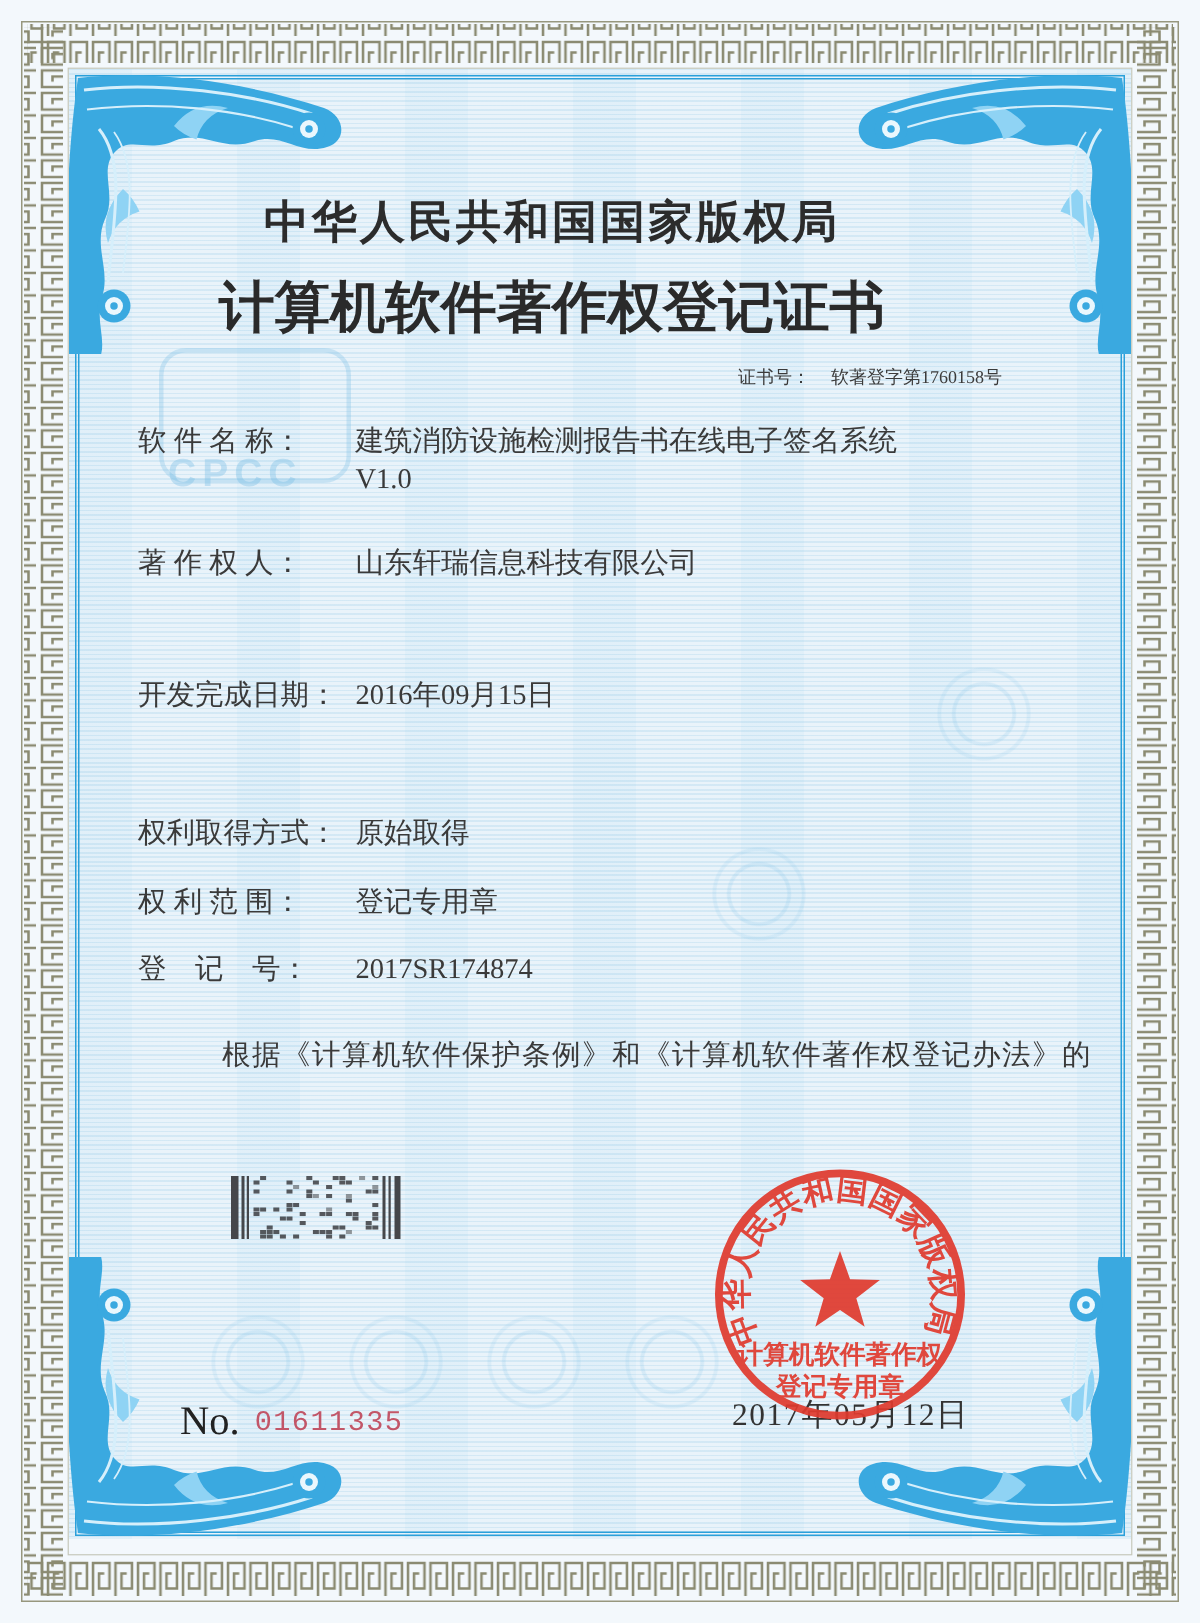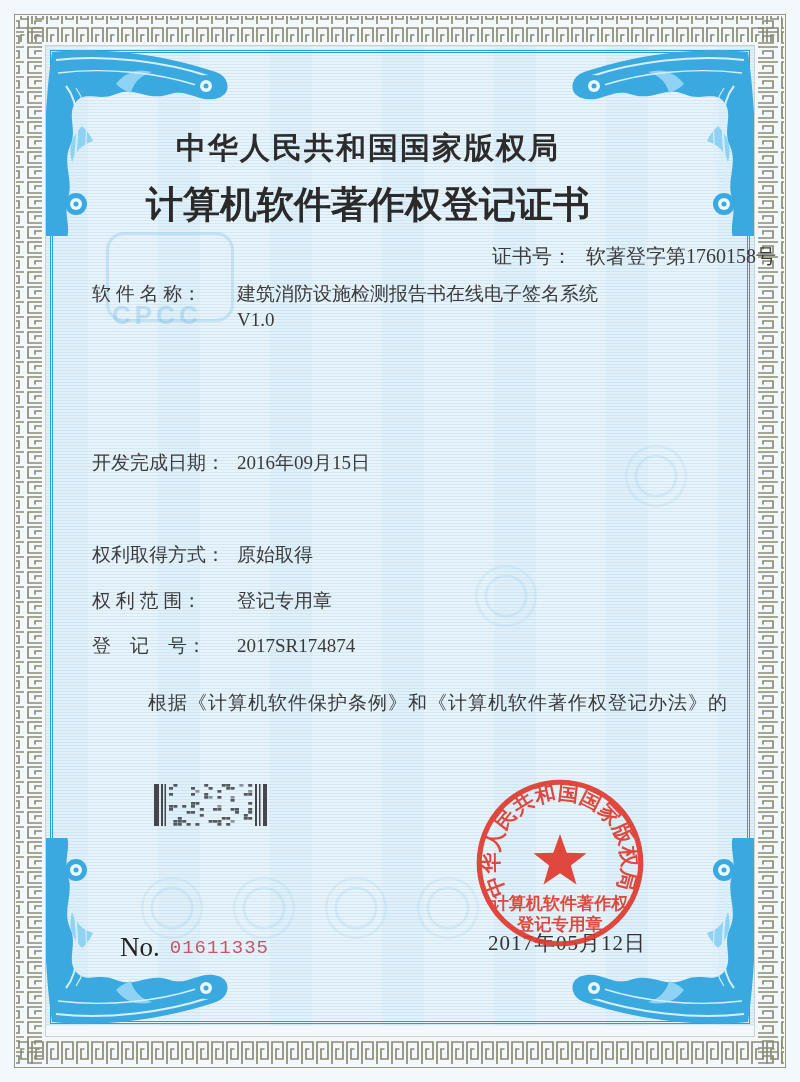--- a/index.html
+++ b/index.html
@@ -43,21 +43,21 @@
     font-family:"Liberation Sans","DejaVu Sans",sans-serif;
     font-size:26px;font-weight:bold;letter-spacing:4px;
     color:rgba(120,190,230,.38);
   }
 
   .txt{position:absolute;z-index:2;color:#3a3a3a;}
   .authority{top:128px;left:0;width:736px;text-align:center;
     font-size:30px;font-weight:bold;letter-spacing:2px;color:#2c2c2c;}
   .cert-title{top:180px;left:0;width:736px;text-align:center;
     font-size:37px;font-weight:bold;letter-spacing:0;color:#2a2a2a;}
-  .certno{top:243px;left:492px;font-size:20px;color:#3b3b3b;font-family:Liberation Serif, serif;}
+  .certno{top:243px;left:492px;font-size:12px;color:#3b3b3b;font-family:Liberation Serif, serif;}
   .certno .v{margin-left:14px;}
 
   .row{left:92px;font-size:19px;white-space:nowrap;}
   .row .lab{display:inline-block;width:145px;}
   .r-name{top:281px;} .r-name2{top:309px;left:237px;font-size:19px;}
   .r-owner{top:362px;}
   .r-dev{top:450px;} .r-pub{top:496px;} .r-acq{top:542px;}
   .r-scope{top:588px;} .r-reg{top:633px;}
 
   .stmt1{top:690px;left:148px;font-size:19px;letter-spacing:1px;}
@@ -148,20 +148,23 @@
   <div class="txt cert-title">计算机软件著作权登记证书</div>
   <div class="txt certno">
     <span class="l">证书号：</span><span class="v">软著登字第1760158号</span>
   </div>
 
   <div class="txt row r-name">
     <span class="lab">软 件 名 称：</span><span class="val">建筑消防设施检测报告书在线电子签名系统</span>
   </div>
   <div class="txt row r-name2">V1.0</div>
 
+  <div class="txt row r-owner">
+    <span class="lab">著 作 权 人：</span><span class="val">山东轩瑞信息科技有限公司</span>
+  </div>
   <div class="txt row r-dev">
     <span class="lab">开发完成日期：</span><span class="val">2016年09月15日</span>
   </div>
   <div class="txt row r-acq">
     <span class="lab">权利取得方式：</span><span class="val">原始取得</span>
   </div>
   <div class="txt row r-scope">
     <span class="lab">权 利 范 围：</span><span class="val">登记专用章</span>
   </div>
   <div class="txt row r-reg">

